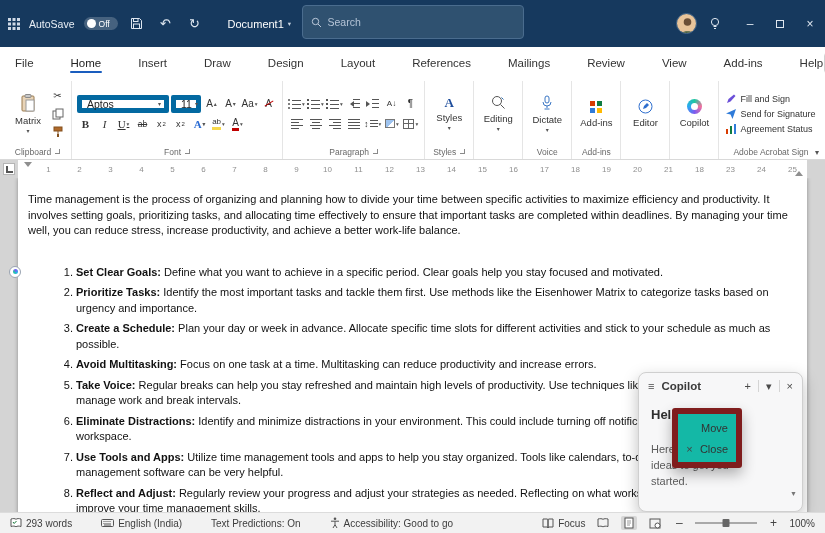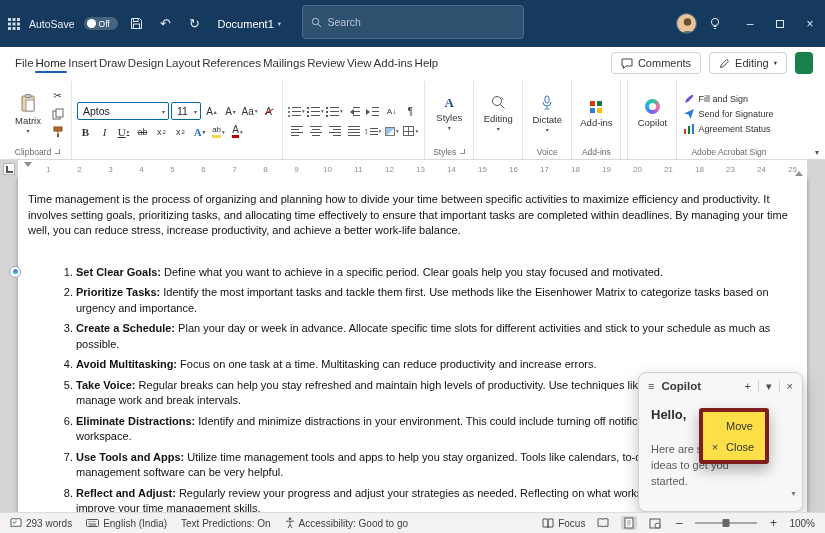--- a/index.html
+++ b/index.html
@@ -7,55 +7,55 @@
 body{font-family:"Liberation Sans",sans-serif;background:#fff}
 .app{width:825px;height:533px;display:flex;flex-direction:column}
 
 
 .titlebar{height:47px;background:#16395e;display:flex;align-items:center;color:#e8eef5;font-size:10.5px;padding-left:8px;gap:9px;position:relative;flex:0 0 auto}
 .appicon{display:flex}
 .toggle{width:34px;height:13px;border-radius:7px;background:#46627f;display:flex;align-items:center;padding:0 3px;gap:3px;cursor:pointer}
 .knob{width:9px;height:9px;border-radius:50%;background:#fff}
 .offtxt{font-size:8.5px;color:#fff}
 .tbtn{width:20px;height:22px;display:flex;align-items:center;justify-content:center;font-size:13px;color:#dfe7f0;cursor:pointer}
-.doctitle{display:flex;align-items:center;gap:4px;font-size:11px;color:#fff;margin-left:4px;cursor:pointer}
+.doctitle{display:flex;align-items:center;gap:4px;font-size:11px;color:#fff;margin-left:14px;cursor:pointer}
 .doctitle .dd{font-size:6.5px;color:#c9d5e2}
 .searchbox{position:absolute;left:50%;top:5px;transform:translateX(-50%);width:222px;height:20px;background:#2f5170;border:1px solid #4a6c8e;border-radius:4px;display:flex;align-items:center;padding:16px 8px;gap:6px}
 .searchbox input{background:transparent;border:0;outline:0;color:#c5d2e0;font-size:10.5px;width:100%;font-family:inherit}
 .searchbox input::placeholder{color:#b5c4d6}
 .tright{margin-left:auto;display:flex;align-items:center;height:100%}
 .avatar{width:21px;height:21px;border-radius:50%;overflow:hidden;margin-right:12px;cursor:pointer;border:1px solid #4a6c8e}
 .bulb{margin-right:14px;cursor:pointer;display:flex}
 .winbtn{width:30px;height:30px;display:flex;align-items:center;justify-content:center;color:#dfe7f0;font-size:12px;cursor:pointer}
 .maxbox{width:8px;height:8px;border:1px solid #dfe7f0}
 
 
 .menubar{height:32px;display:flex;align-items:center;padding:0 12px 0 14px;background:#fff;flex:0 0 auto}
-.tabs{display:flex;gap:0;font-size:11.5px;color:#333;align-items:center}
+.tabs{display:flex;gap:35px;font-size:11.5px;color:#333;align-items:center}
 .mtab{position:relative;padding:9px 1px;cursor:pointer;white-space:nowrap}
 .mtab.active{font-weight:400;color:#222}
 .mtab.active::after{content:"";position:absolute;left:0;right:0;bottom:5px;height:2.5px;background:#1a5dbe;border-radius:2px}
 .mright{margin-left:auto;display:flex;gap:8px;align-items:center}
 .mbtn{display:flex;align-items:center;gap:5px;border:1px solid #d0d0d0;background:#fff;border-radius:4px;height:22px;padding:0 9px;font-size:11px;color:#333;font-family:inherit;cursor:pointer}
 .sharebtn{display:flex;align-items:center;gap:5px;background:#18804a;color:#fff;border:0;border-radius:4px;height:22px;padding:0 9px;font-size:11px;font-family:inherit;cursor:pointer}
 .dd7{font-size:6.5px}
 
 
 .ribbon{height:81px;background:#fff;border-bottom:1px solid #d9d9d9;display:flex;padding:2px 2px 0 4px;position:relative;overflow:hidden;flex:0 0 auto}
 .rgroup{display:flex;flex-direction:column;border-right:1px solid #e5e5e5;padding:0 3px}
 .rcontent{flex:1;display:flex;align-items:center;gap:2px;padding:2px 2px 0}
 .cols{display:flex;flex-direction:column;gap:3px;justify-content:center}
 .frow{display:flex;align-items:center;gap:2px}
 .glabel{height:15px;display:flex;align-items:center;justify-content:center;gap:4px;font-size:8.5px;color:#696969}
 .launcher{width:5px;height:5px;border-right:1px solid #8a8a8a;border-bottom:1px solid #8a8a8a;cursor:pointer}
 .bigbtn{display:flex;flex-direction:column;align-items:center;justify-content:center;gap:3px;font-size:9.5px;color:#333;padding:2px 3px;min-width:38px;cursor:pointer}
 .bigbtn .dd{font-size:6px;color:#555;margin-top:-2px}
 .sbtn{min-width:17px;height:17px;display:flex;align-items:center;justify-content:center;font-size:10px;color:#333;border-radius:2px;gap:1px;cursor:pointer}
 .sbtn .dd{font-size:5.5px;color:#555}
-.combo{height:18px;border:1px solid #0369a1;border-radius:2px;background:#fff;display:flex;align-items:center;justify-content:space-between;font-size:10.5px;color:#222;padding:0 3px 0 5px;cursor:pointer}
+.combo{height:18px;border:5px solid #0369a1;border-radius:2px;background:#fff;display:flex;align-items:center;justify-content:space-between;font-size:10.5px;color:#222;padding:0 3px 0 5px;cursor:pointer}
 .combo .dd{font-size:6px;color:#555;margin-left:3px}
 .pastecol{display:flex;flex-direction:column;gap:1px}
 .tri{font-size:6px;color:#555}
 .bB{font-family:"Liberation Serif",serif;font-weight:bold;font-size:11px}
 .bI{font-family:"Liberation Serif",serif;font-style:italic;font-size:11px}
 .bU{font-family:"Liberation Serif",serif;text-decoration:underline;font-size:11px}
 .bS{font-size:8.5px;text-decoration:line-through}
 .bxs{font-size:9px}.bxs sub,.bxs sup{font-size:6px}
 .bA{font-family:"Liberation Serif",serif;font-size:11px;font-weight:bold;color:#2b6cd4}
 .hl{font-size:8px;line-height:1;border-bottom:3px solid #f7d84b;padding-bottom:1px}
@@ -113,28 +113,28 @@
 .cic{color:#4a4a4a;font-size:11px;cursor:pointer;line-height:1}
 .ctitle{font-size:11.5px;font-weight:700;color:#3a3a3a}
 .spacer{flex:1}
 .cdiv{width:1px;height:12px;background:#d4d4d4}
 .cbody{padding:8px 12px 0}
 .cgreet{font-size:13px;font-weight:700;color:#2f2f2f;margin-bottom:19px}
 .ctext{font-size:11px;line-height:16px;color:#5c5c5c;width:92px}
 .cscroll{position:absolute;right:5px;bottom:14px;font-size:7px;color:#777;cursor:pointer}
 
 
-.ctxmenu{position:absolute;left:699px;top:230px;width:70px;background:#fde047;border:4px solid #7f1d1d;border-radius:3px;box-shadow:0 6px 14px rgba(0,0,0,.3);padding:3px 0;z-index:5}
+.ctxmenu{position:absolute;left:672px;top:230px;width:70px;background:#14b8a6;border:6px solid #7f1d1d;border-radius:3px;box-shadow:0 6px 14px rgba(0,0,0,.3);padding:3px 0;z-index:5}
 .ctxitem{display:flex;align-items:center;gap:5px;height:21px;padding:0 8px 0 6px;font-size:11px;color:#333;cursor:pointer}
 .ctxic{width:12px;text-align:center;font-size:11px;color:#444}
 
 
 .statusbar{height:21px;background:#f2f2f2;border-top:1px solid #dcdcdc;display:flex;align-items:center;padding:0 10px;font-size:10px;color:#3d3d3d;flex:0 0 auto}
 .sleft,.sright{display:flex;align-items:center}
-.sleft{gap:14px}
+.sleft{gap:29px}
 .sright{margin-left:auto;gap:10px}
 .sitem{display:flex;align-items:center;gap:4px;cursor:pointer;white-space:nowrap}
 .vic{width:16px;height:14px;display:flex;align-items:center;justify-content:center;cursor:pointer;border-radius:2px}
 .vic.active{background:#d6d6d6}
 .zbtn{font-size:12px;cursor:pointer;color:#444;width:12px;text-align:center}
 .ztrack{width:62px;height:2px;background:#a9a9a9;position:relative;cursor:pointer}
 .zknob{position:absolute;left:50%;top:-3px;width:7px;height:8px;background:#666;border-radius:1px;transform:translateX(-50%)}
 svg{display:block}
 </style>
 </head>
@@ -318,20 +318,24 @@
                 <span class="hl">ab</span>
                 <span class="dd">▾</span>
               </span>
           <span class="sbtn">
                 <span class="fc">A</span>
                 <span class="dd">▾</span>
               </span>
         </div>
       </div>
         </div>
+      <div class="glabel">
+          <span>Font</span>
+          <span class="launcher"></span>
+        </div>
     </div>
 
     <div class="rgroup">
       <div class="rcontent">
           <div class="cols">
         <div class="frow">
           <span class="sbtn">
                 <span class="ibul"></span>
                 <span class="dd">▾</span>
               </span>
@@ -375,20 +379,24 @@
           <span class="sbtn">
                 <span class="shade"></span>
                 <span class="dd">▾</span>
               </span>
           <span class="sbtn">
                 <span class="bord"></span>
                 <span class="dd">▾</span>
               </span>
         </div>
       </div>
+        </div>
+      <div class="glabel">
+          <span>Paragraph</span>
+          <span class="launcher"></span>
         </div>
     </div>
 
     <div class="rgroup">
       <div class="rcontent">
         <div class="bigbtn">
           <span class="stylesic">A</span>
           <span>Styles</span>
           <span class="dd">▾</span>
         </div>
@@ -448,20 +456,31 @@
             </span>
           <span>Add-ins</span>
         </div>
       </div>
       <div class="glabel">
           <span>Add-ins</span>
         </div>
     </div>
 
     <div class="rgroup">
+      <div class="rcontent">
+        <div class="bigbtn">
+          <span>
+              <svg width="15" height="15">
+                <circle cx="7.5" cy="7.5" r="6.5" fill="none" stroke="#2f6fce"></circle>
+                <path d="M5 10l1-3 3-3 2 2-3 3-3 1z" fill="#2f6fce"></path>
+              </svg>
+            </span>
+          <span>Editor</span>
+        </div>
+      </div>
       <div class="glabel"></div>
     </div>
 
     <div class="rgroup">
       <div class="rcontent">
         <div class="bigbtn">
           <span class="copic"></span>
           <span>Copilot</span>
         </div>
       </div>

